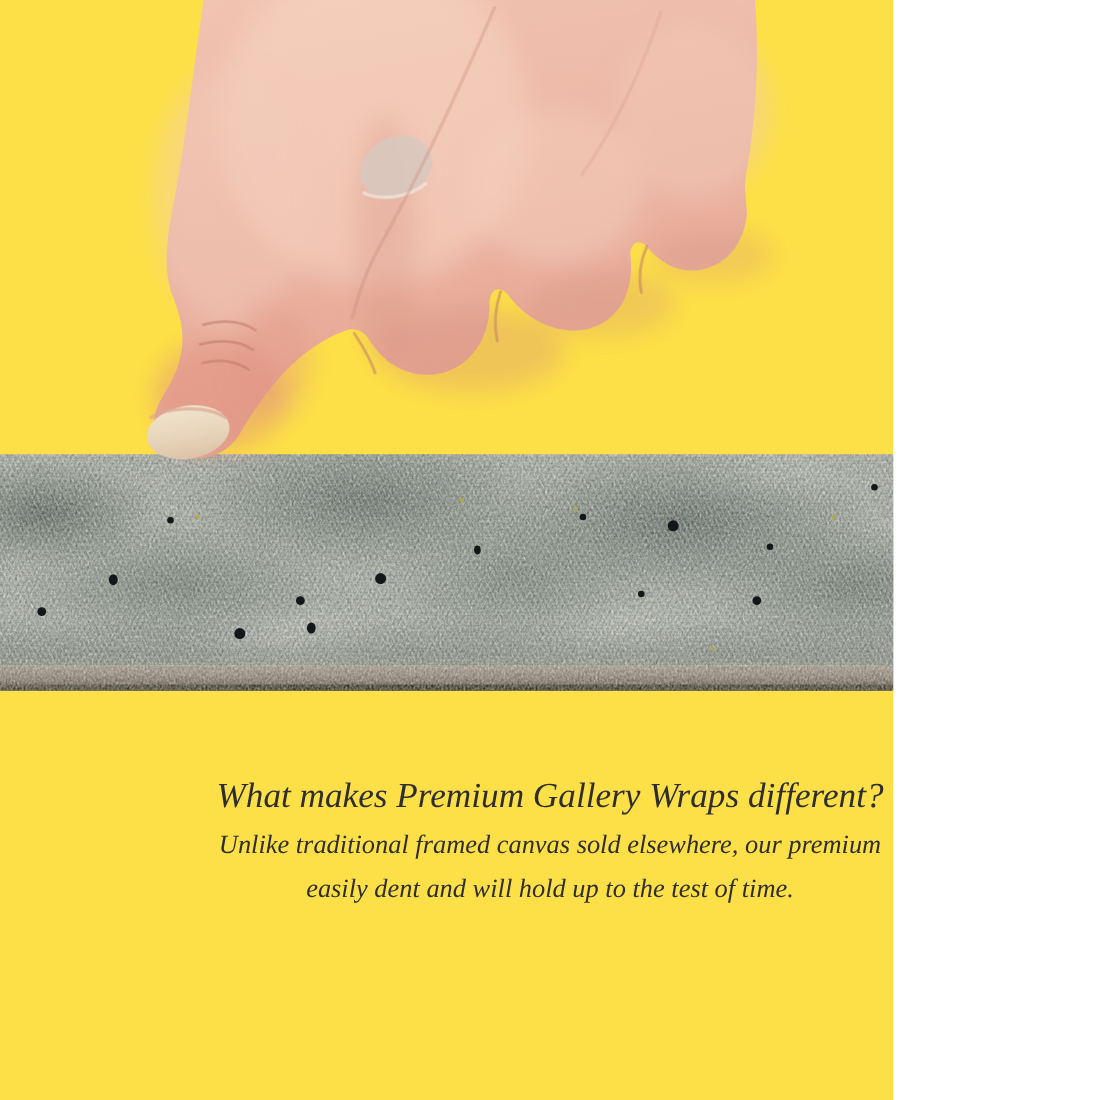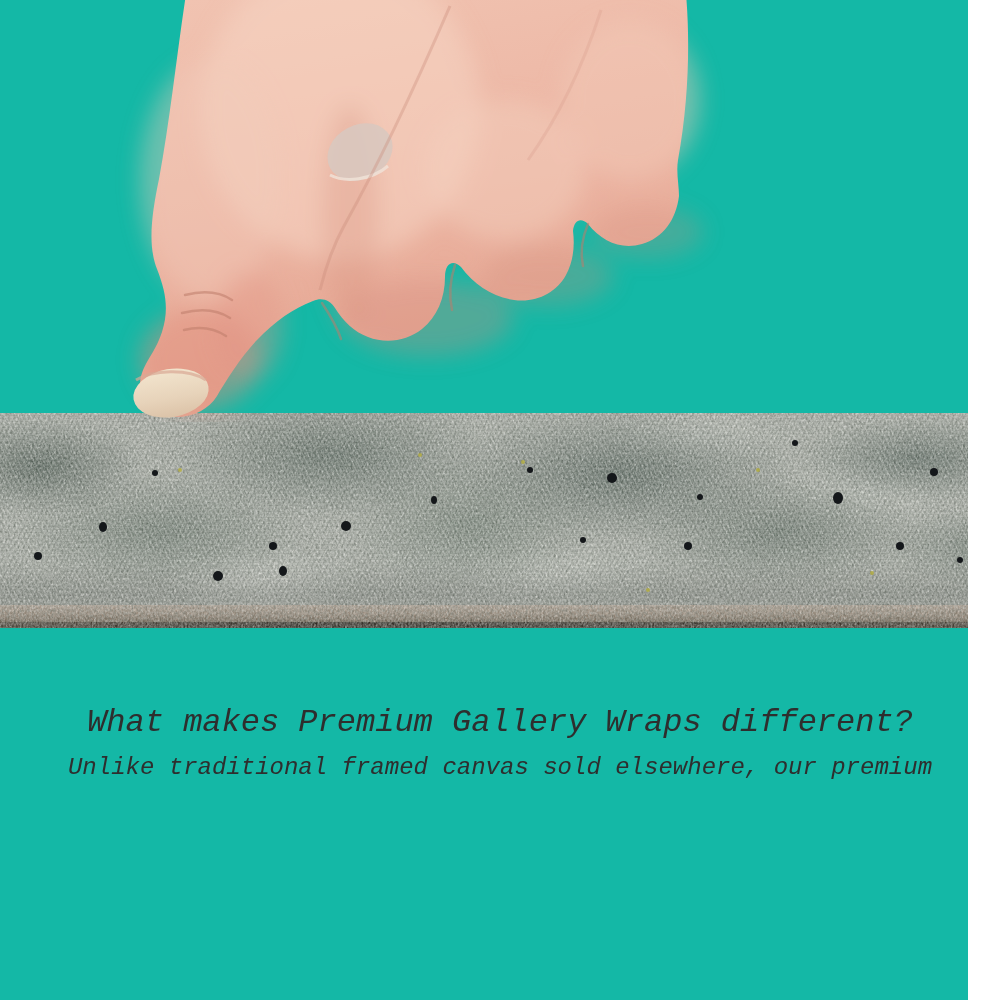--- a/index.html
+++ b/index.html
@@ -1,21 +1,21 @@
 <!DOCTYPE html>
 <html><head>
 <meta charset="utf-8">
 <style>
   html,body{margin:0;padding:0;background:#ffffff;}
   .page{
     position:relative;
-    width:968px;height:1000px;
-    background:#14b8a6;
+    width:812px;height:1000px;
+    background:#fde047;
     overflow:hidden;
-    font-family:Liberation Mono, monospace;
+    font-family:Liberation Serif, serif;
   }
   
   .hero{position:absolute;left:0;top:0;width:1000px;height:650px;}
   .hand-svg{position:absolute;left:0;top:0;width:1000px;height:422px;display:block;}
 
   
   .canvas-strip{position:absolute;left:0;top:413px;width:1000px;height:215px;}
   .canvas-face{
     position:absolute;left:0;top:0;width:1000px;height:192px;
     background:
@@ -190,16 +190,17 @@
       </g>
       <path d="M 450,6 C 418,80 382,158 344,226 C 334,244 326,266 320,290" fill="none" stroke="#c98a77" stroke-width="3" opacity="0.35"></path>
       <path d="M 601,10 C 585,60 560,115 528,160" fill="none" stroke="#d79c8a" stroke-width="3" opacity="0.3"></path>
     </svg>
   </div>
 
   <div class="text-block">
     <h1 class="heading">What makes Premium Gallery Wraps different?</h1>
     <div class="body-copy">
       <div class="body-line">Unlike traditional framed canvas sold elsewhere, our premium</div>
+      <div class="body-line">easily dent and will hold up to the test of time.</div>
     </div>
   </div>
 
 </div>
 
 </body></html>

